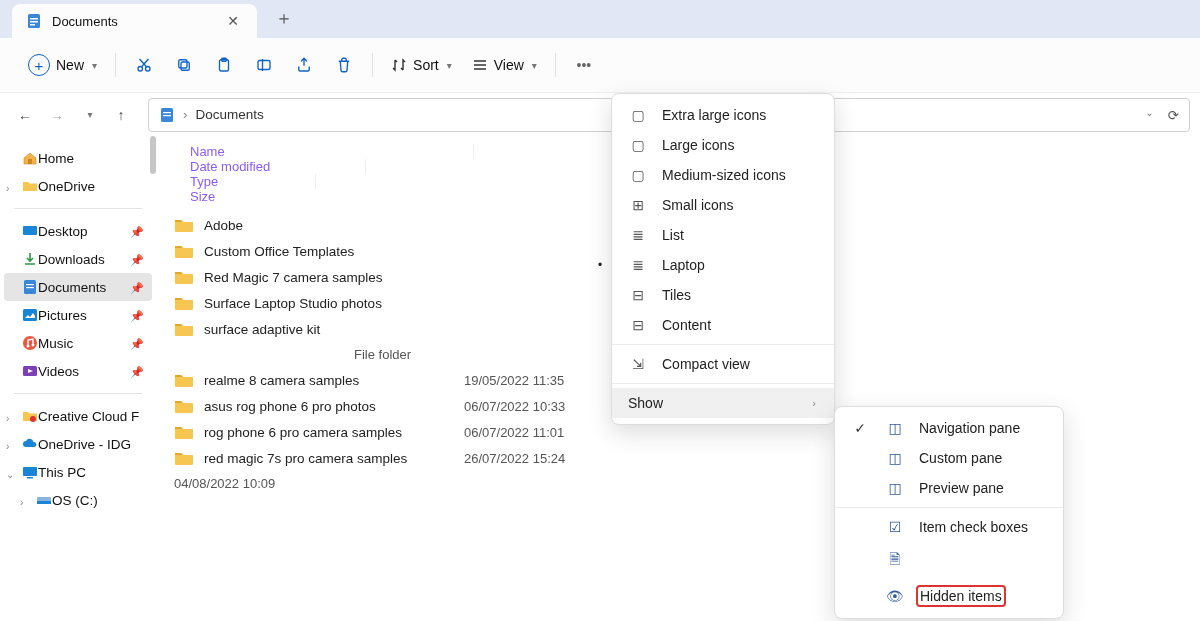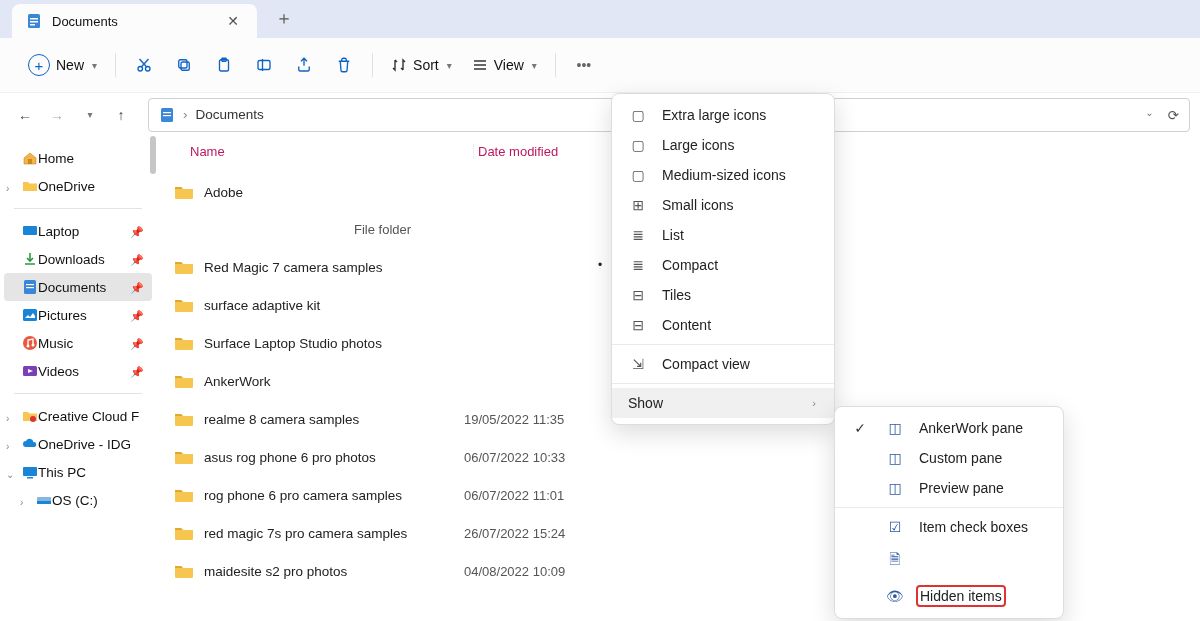--- a/index.html
+++ b/index.html
@@ -33,30 +33,30 @@
   .body { display:flex; height:calc(621px - 38px - 55px - 43px); }
   .sidebar { width:156px; padding:8px 4px; font-size:13.5px; position:relative; }
   .sidebar .item { display:flex; align-items:flex-end; gap:0; padding:6px 8px 6px 18px; border-radius:4px; }
   .sidebar .item.sel { background:#e5e5e5; }
   .sidebar .pin { margin-left:auto; color:#888; font-size:11px; }
   .sidebar .group-sep { border-top:1px solid #e3e3e3; margin:8px 10px; }
   .sidebar .expand { position:absolute; left:2px; color:#888; font-size:10px; }
   .scroll-ind { position:absolute; top:0; right:0; width:6px; height:38px; background:#c6c6c6; border-radius:3px; }
 
   .main { flex:1; position:relative; }
-  .colhead { display:flex; padding:8px 0 8px 30px; color:#be185d; font-size:13px; }
+  .colhead { display:flex; padding:8px 0 8px 30px; color:#8b5cf6; font-size:13px;flex-direction:column; }
   .colhead .name-col { width:288px; }
   .colhead .date-col { width:180px; }
   .colhead .type-col { width:130px; }
   .colhead .size-col { }
   .colhead > div { border-right:1px solid #eee; padding-left:4px; }
   .colhead > div:last-child { border-right:none; }
 
   .rows { }
-  .row { display:flex; align-items:center; padding:5px 0 5px 18px; font-size:13.5px; color:#222;margin-top:12px; }
+  .row { display:flex; align-items:center; padding:5px 0 5px 18px; font-size:13.5px; color:#222; }
   .row .folder-ic { width:20px; height:16px; margin-right:10px; }
   .row .fname { width:290px; display:flex; align-items:center; }
   .row .fdate { width:180px; color:#555; font-size:13px; }
   .row .ftype { width:130px; color:#555; font-size:13px; }
 
   
   .menu { position:absolute; background:#fff; border:1px solid #ddd; border-radius:8px; box-shadow:0 8px 24px rgba(0,0,0,0.14); padding:6px 0; font-size:14px; color:#222; }
   .menu .mi { display:flex; align-items:center; gap:14px; padding:7px 18px 7px 16px; }
   .menu .mi:hover, .menu .mi.hov { background:#f0f0f0;gap:20px; }
   .menu .msep { border-top:1px solid #eaeaea; margin:4px 0; }
@@ -190,21 +190,21 @@
       <svg class="svg16" viewBox="0 0 16 16">
           <path d="M1 4h5l1.5 1.5H15V13H1z" fill="#f6c651"></path>
         </svg>
       <span>OneDrive</span>
     </div>
     <div class="group-sep"></div>
     <div class="item">
         <svg class="svg16" viewBox="0 0 16 16">
           <rect x="1" y="3" width="14" height="9" rx="1" fill="#1a84d6"></rect>
         </svg>
-        <span>Laptop</span>
+        <span>Desktop</span>
         <span class="pin">📌</span>
       </div>
     <div class="item">
         <svg class="svg16" viewBox="0 0 16 16" fill="none" stroke="#2a9b3f" stroke-width="1.6">
           <path d="M8 2v8m-3-3l3 3 3-3M3 13h10"></path>
         </svg>
         <span>Downloads</span>
         <span class="pin">📌</span>
       </div>
     <div class="item sel">
@@ -289,64 +289,64 @@
             <svg class="folder-ic" viewBox="0 0 20 16">
               <path d="M1 3h6l2 2h10v9a1 1 0 01-1 1H2a1 1 0 01-1-1z" fill="#f6c651"></path>
               <path d="M1 3h6l2 2H1z" fill="#e0a92e"></path>
             </svg>
             <span>Adobe</span>
           </div>
           <div class="fdate"></div>
           <div class="ftype">File folder</div>
         </div>
         <div class="row">
+          <div class="fname">
+            <svg class="folder-ic" viewBox="0 0 20 16">
+              <path d="M1 3h6l2 2h10v9a1 1 0 01-1 1H2a1 1 0 01-1-1z" fill="#f6c651"></path>
+              <path d="M1 3h6l2 2H1z" fill="#e0a92e"></path>
+            </svg>
+            <span>Custom Office Templates</span>
+          </div>
           <div class="fdate"></div>
           <div class="ftype">File folder</div>
         </div>
         <div class="row">
           <div class="fname">
             <svg class="folder-ic" viewBox="0 0 20 16">
               <path d="M1 3h6l2 2h10v9a1 1 0 01-1 1H2a1 1 0 01-1-1z" fill="#f6c651"></path>
               <path d="M1 3h6l2 2H1z" fill="#e0a92e"></path>
             </svg>
             <span>Red Magic 7 camera samples</span>
           </div>
           <div class="fdate"></div>
           <div class="ftype">File folder</div>
         </div>
         <div class="row">
           <div class="fname">
             <svg class="folder-ic" viewBox="0 0 20 16">
               <path d="M1 3h6l2 2h10v9a1 1 0 01-1 1H2a1 1 0 01-1-1z" fill="#f6c651"></path>
               <path d="M1 3h6l2 2H1z" fill="#e0a92e"></path>
             </svg>
+            <span>Surface Laptop Studio photos</span>
+          </div>
+          <div class="fdate"></div>
+          <div class="ftype">File folder</div>
+        </div>
+        <div class="row">
+          <div class="fname">
+            <svg class="folder-ic" viewBox="0 0 20 16">
+              <path d="M1 3h6l2 2h10v9a1 1 0 01-1 1H2a1 1 0 01-1-1z" fill="#f6c651"></path>
+              <path d="M1 3h6l2 2H1z" fill="#e0a92e"></path>
+            </svg>
             <span>surface adaptive kit</span>
           </div>
           <div class="fdate"></div>
           <div class="ftype">File folder</div>
         </div>
         <div class="row">
-          <div class="fname">
-            <svg class="folder-ic" viewBox="0 0 20 16">
-              <path d="M1 3h6l2 2h10v9a1 1 0 01-1 1H2a1 1 0 01-1-1z" fill="#f6c651"></path>
-              <path d="M1 3h6l2 2H1z" fill="#e0a92e"></path>
-            </svg>
-            <span>Surface Laptop Studio photos</span>
-          </div>
-          <div class="fdate"></div>
-          <div class="ftype">File folder</div>
-        </div>
-        <div class="row">
-          <div class="fname">
-            <svg class="folder-ic" viewBox="0 0 20 16">
-              <path d="M1 3h6l2 2h10v9a1 1 0 01-1 1H2a1 1 0 01-1-1z" fill="#f6c651"></path>
-              <path d="M1 3h6l2 2H1z" fill="#e0a92e"></path>
-            </svg>
-            <span>AnkerWork</span>
-          </div>
           <div class="fdate"></div>
           <div class="ftype">File folder</div>
         </div>
         <div class="row">
           <div class="fname">
             <svg class="folder-ic" viewBox="0 0 20 16">
               <path d="M1 3h6l2 2h10v9a1 1 0 01-1 1H2a1 1 0 01-1-1z" fill="#f6c651"></path>
               <path d="M1 3h6l2 2H1z" fill="#e0a92e"></path>
             </svg>
             <span>realme 8 camera samples</span>
@@ -381,27 +381,20 @@
             <svg class="folder-ic" viewBox="0 0 20 16">
               <path d="M1 3h6l2 2h10v9a1 1 0 01-1 1H2a1 1 0 01-1-1z" fill="#f6c651"></path>
               <path d="M1 3h6l2 2H1z" fill="#e0a92e"></path>
             </svg>
             <span>red magic 7s pro camera samples</span>
           </div>
           <div class="fdate">26/07/2022 15:24</div>
           <div class="ftype"></div>
         </div>
         <div class="row">
-          <div class="fname">
-            <svg class="folder-ic" viewBox="0 0 20 16">
-              <path d="M1 3h6l2 2h10v9a1 1 0 01-1 1H2a1 1 0 01-1-1z" fill="#f6c651"></path>
-              <path d="M1 3h6l2 2H1z" fill="#e0a92e"></path>
-            </svg>
-            <span>maidesite s2 pro photos</span>
-          </div>
           <div class="fdate">04/08/2022 10:09</div>
           <div class="ftype"></div>
         </div>
       </div>
 
     <div class="menu menu1">
       <div id="vm-items">
           <div class="mi" style="position: relative;">
             <span class="ic">▢</span>
             <span>Extra large icons</span>
@@ -418,21 +411,21 @@
             <span class="ic">⊞</span>
             <span>Small icons</span>
           </div>
           <div class="mi" style="position: relative;">
             <span class="ic">≣</span>
             <span>List</span>
           </div>
           <div class="mi" style="position: relative;">
             <span class="dot">•</span>
             <span class="ic">≣</span>
-            <span>Compact</span>
+            <span>Laptop</span>
           </div>
           <div class="mi" style="position: relative;">
             <span class="ic">⊟</span>
             <span>Tiles</span>
           </div>
           <div class="mi" style="position: relative;">
             <span class="ic">⊟</span>
             <span>Content</span>
           </div>
         </div>
@@ -445,21 +438,21 @@
       <div class="mi hov" style="justify-content:center;">
           <span>Show</span>
           <span class="arrow">›</span>
         </div>
     </div>
 
     <div class="menu menu2">
       <div class="mi">
           <span class="chk">✓</span>
           <span class="ic">◫</span>
-          <span>AnkerWork pane</span>
+          <span>Navigation pane</span>
         </div>
       <div class="mi">
           <span class="chk"></span>
           <span class="ic">◫</span>
           <span>Custom pane</span>
         </div>
       <div class="mi">
           <span class="chk"></span>
           <span class="ic">◫</span>
           <span>Preview pane</span>

